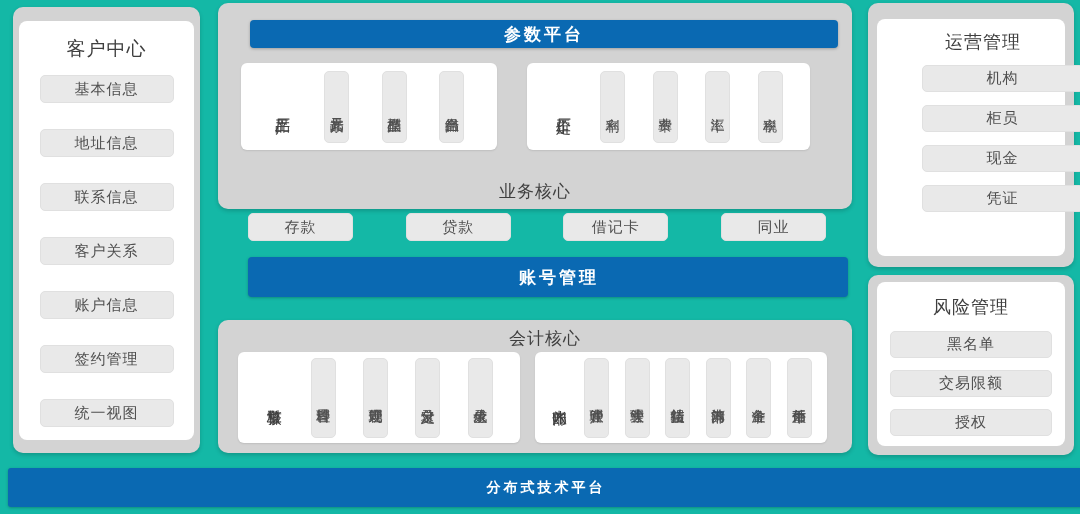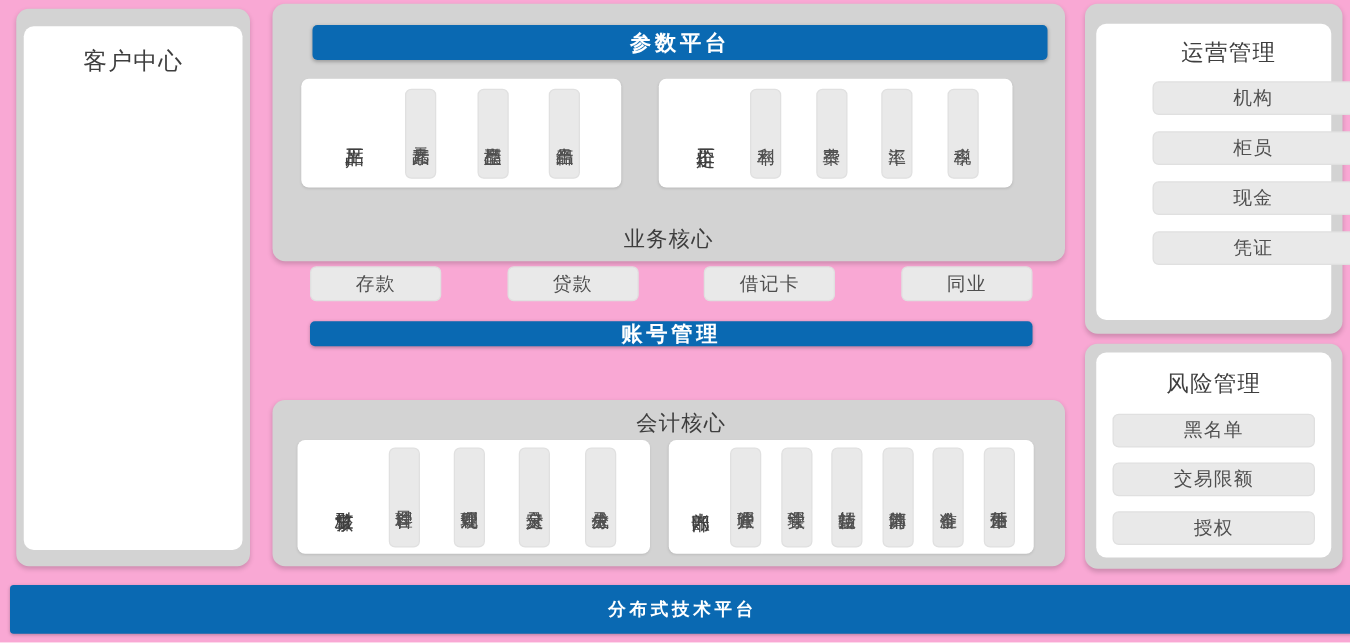--- a/index.html
+++ b/index.html
@@ -1,17 +1,17 @@
 <!DOCTYPE html>
 <html><head>
 <meta charset="utf-8">
 <style>
   html,body{margin:0;padding:0;background:#fff;}
   .canvas{
-    position:relative;width:1080px;height:514px;background:#f9a8d4;overflow:hidden;
+    position:relative;width:1080px;height:514px;background:#14b8a6;overflow:hidden;
     font-family:"Liberation Sans","DejaVu Sans",sans-serif;
   }
   .gray-box{position:absolute;background:#d3d3d3;border-radius:10px;box-shadow:0 2px 4px rgba(0,0,0,.18);}
   .white-inner{position:absolute;background:#ffffff;border-radius:8px;}
   .panel-title{font-size:19px;color:#3e3e3e;font-weight:500;text-align:center;letter-spacing:1px;}
   .chip{
     background:#e9e9e9;border:1px solid #e0e0e0;border-radius:5px;color:#4f4f4f;
     font-size:15px;display:flex;align-items:center;justify-content:center;box-sizing:border-box;
     letter-spacing:1px;
   }
@@ -43,21 +43,21 @@
   
   #param-box{left:218px;top:3px;width:634px;height:206px;}
   #param-header{left:32px;width:588px;top:17px;height:28px;font-size:17px;}
   #param-card-1{left:23px;top:60px;width:256px;height:87px;}
   #param-card-2{left:309px;top:60px;width:283px;height:87px;}
   
   #bcore-title{position:absolute;left:218px;top:180px;width:634px;text-align:center;
     font-size:17px;color:#3e3e3e;font-weight:500;letter-spacing:1px;}
   #bcore-row{position:absolute;left:248px;top:213px;width:578px;display:flex;justify-content:space-between;}
   #bcore-row .chip{width:105px;height:28px;}
-  #account-bar{left:248px;top:257px;width:578px;height:20px;font-size:17px;}
+  #account-bar{left:248px;top:257px;width:578px;height:40px;font-size:17px;padding-left:22px;}
   
   #acct-box{left:218px;top:320px;width:634px;height:133px;}
   #acct-title{position:absolute;top:7px;left:0;width:100%;text-align:center;
     font-size:17px;color:#3e3e3e;font-weight:500;letter-spacing:1px;margin-left:10px;}
   #acct-card-1{left:20px;top:32px;width:282px;height:91px;}
   #acct-card-2{left:317px;top:32px;width:292px;height:91px;}
   
   #ops-panel{left:868px;top:3px;width:206px;height:264px;}
   #ops-inner{left:9px;right:9px;top:16px;bottom:11px;display:flex;flex-direction:column;align-items:center;padding-left:24px;}
   #ops-inner .panel-title{font-size:18px;margin:11px 0 11px;}
@@ -72,20 +72,29 @@
   #bottom-bar{left:8px;top:468px;width:1076px;height:39px;font-size:14px;border-radius:3px;}
 </style>
 </head>
 <body>
 
 <div class="canvas">
 
   <div class="gray-box" id="left-panel">
     <div class="white-inner" id="left-inner">
       <div class="panel-title">客户中心</div>
+      <div id="left-list">
+        <div class="chip">基本信息</div>
+        <div class="chip">地址信息</div>
+        <div class="chip">联系信息</div>
+        <div class="chip">客户关系</div>
+        <div class="chip">账户信息</div>
+        <div class="chip">签约管理</div>
+        <div class="chip">统一视图</div>
+      </div>
     </div>
   </div>
 
   <div class="gray-box" id="param-box">
     <div class="blue-bar" id="param-header">参数平台</div>
     <div class="card" id="param-card-1">
       <div class="vlabel">产品工厂</div>
       <div class="vchip v72">产品元素</div>
       <div class="vchip v72">产品模型</div>
       <div class="vchip v72">组合产品</div>

